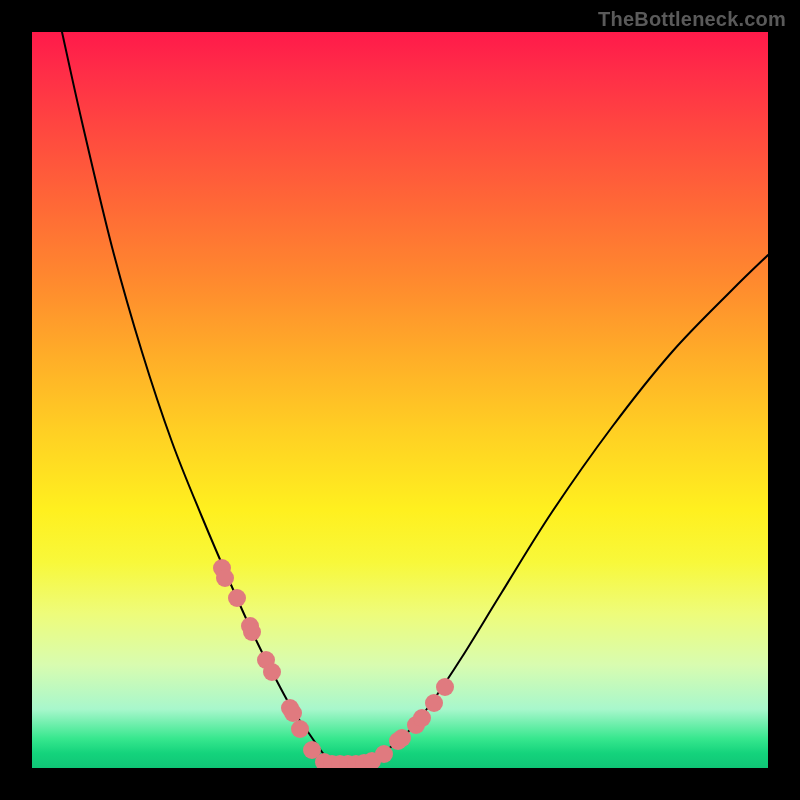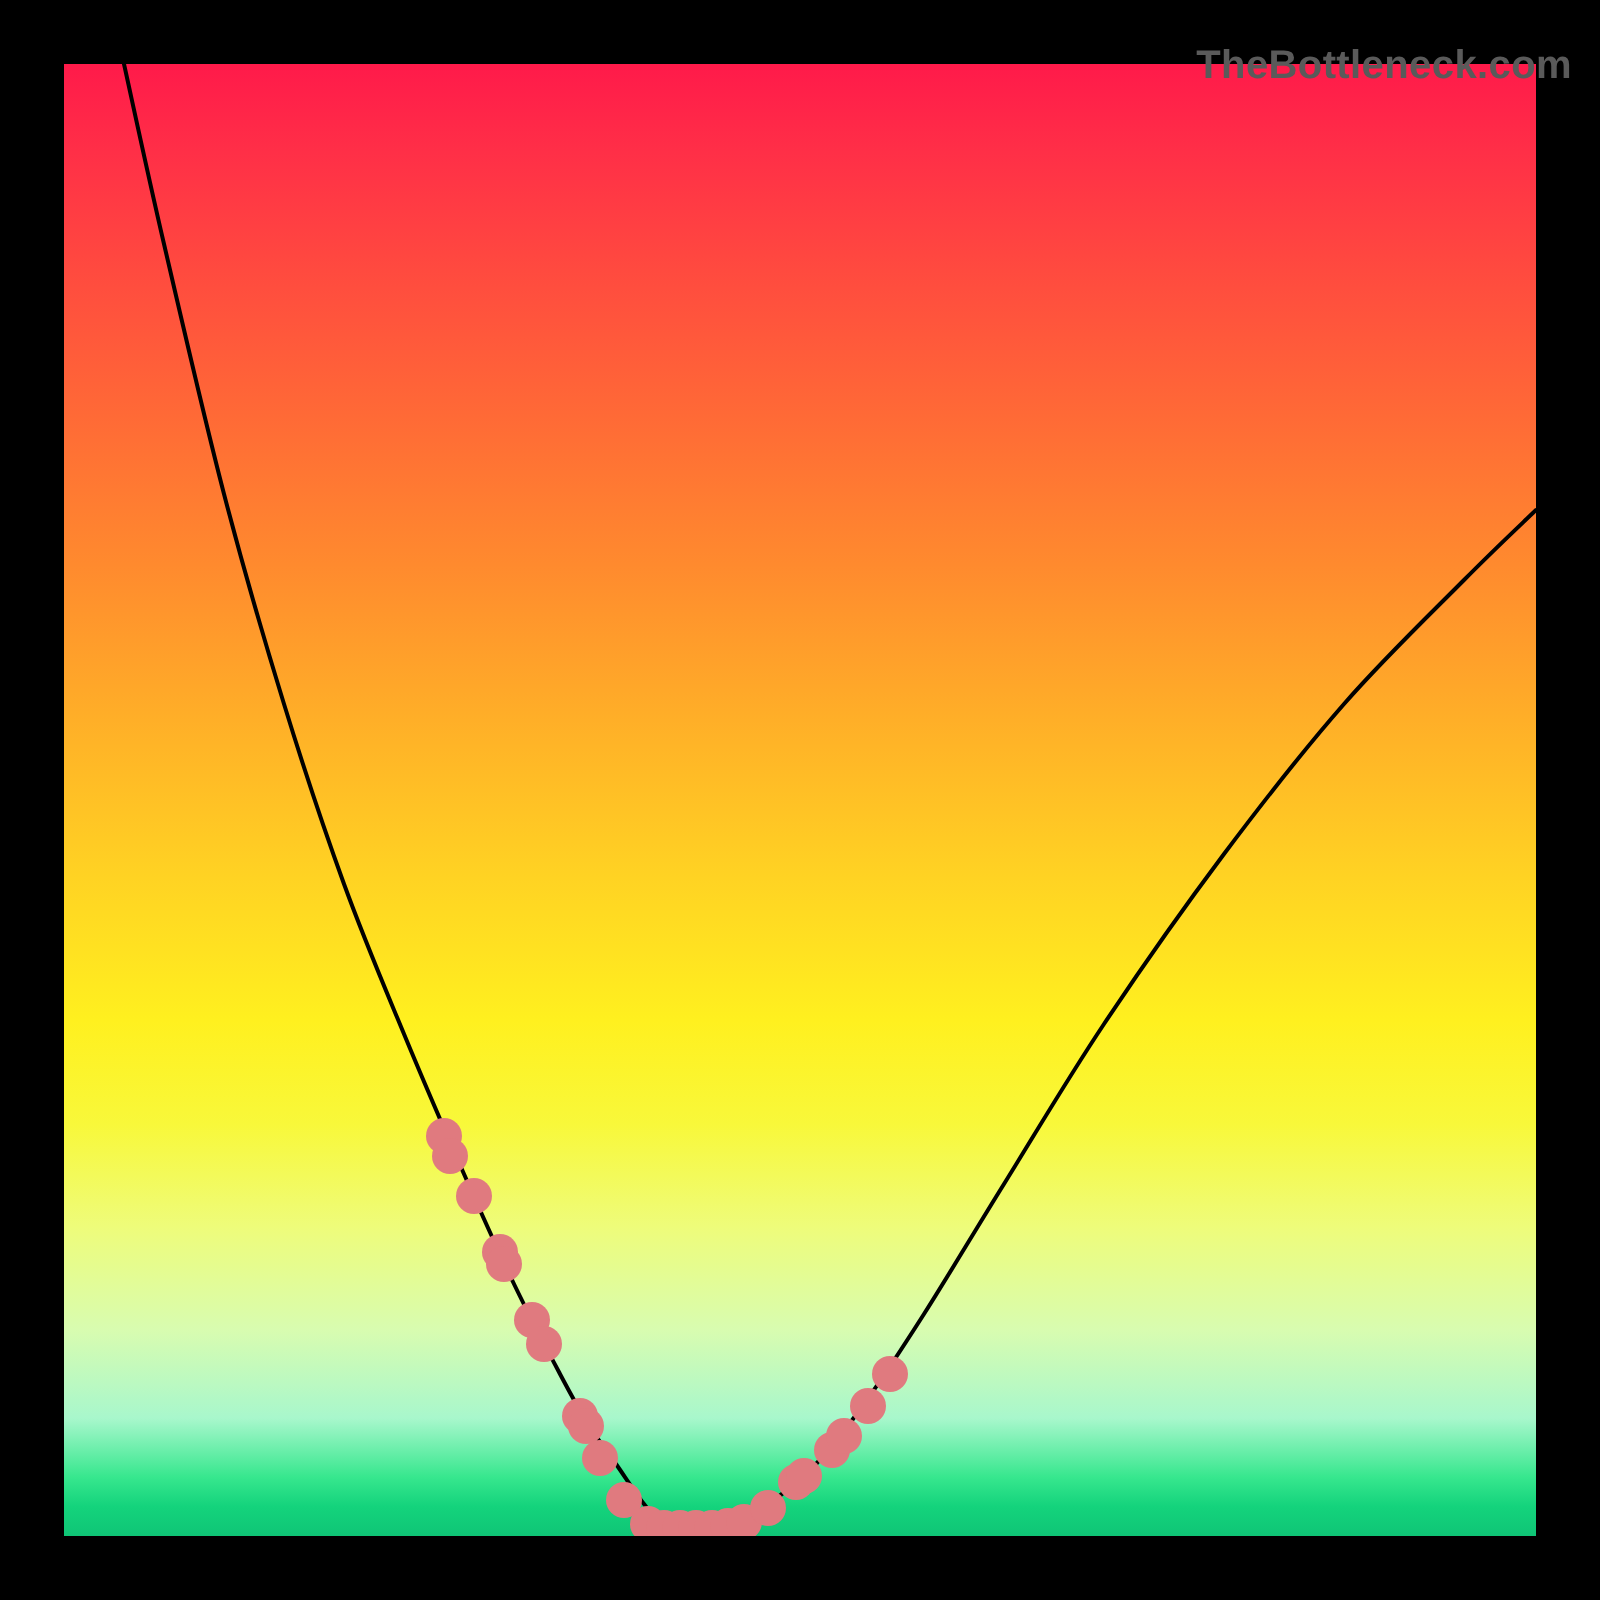--- a/index.html
+++ b/index.html
@@ -42,21 +42,21 @@
       #eefc7a 79%,
       #d8fcb0 86%,
       #a8f7cc 92%,
       #37e78e 96%,
       #14d37c 98%,
       #0fc576 100%
     );
   }
   .watermark {
     position: absolute;
-    top: 22px;
+    top: 8px;
     right: 14px;
     font-family: Arial, Helvetica, sans-serif;
     font-size: 20px;
     font-weight: 600;
     color: #5a5a5a;
     letter-spacing: 0.2px;
     user-select: none;
   }
   svg.curve {
     position: absolute;

